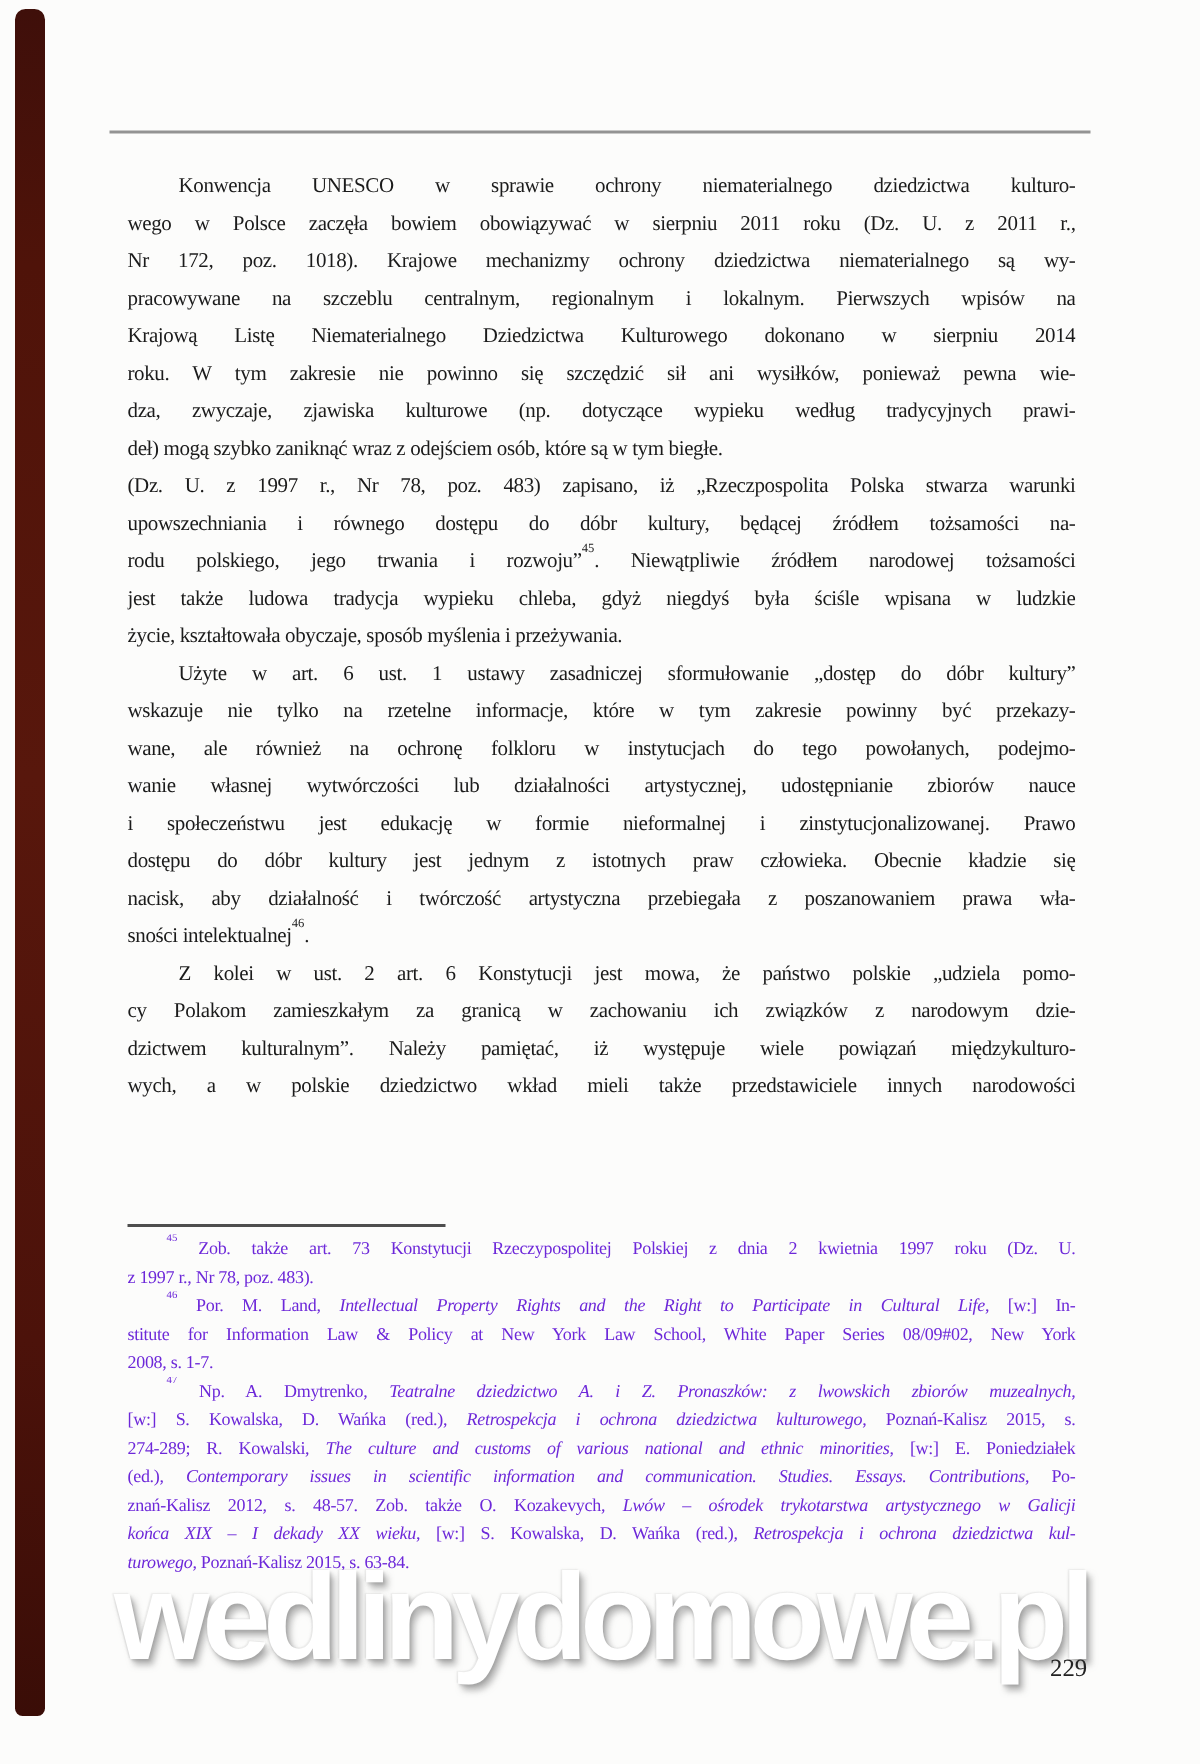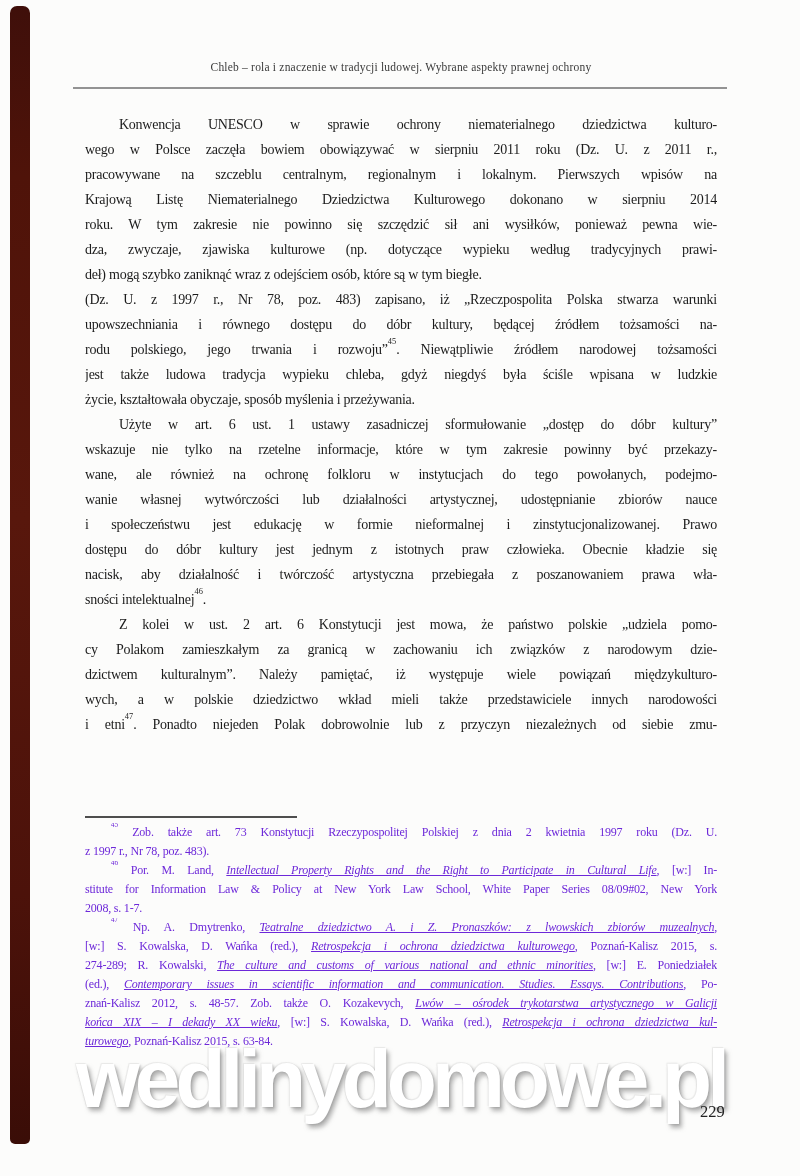--- a/index.html
+++ b/index.html
@@ -23,21 +23,21 @@
     background:#939393;
   }
   .body-text{
     position:absolute; left:85px; top:112px; width:632px;
     font-size:14px; letter-spacing:-0.25px; line-height:25px;
   }
   .ln{height:25px; overflow:hidden; text-align:justify; text-align-last:justify;}
   .ln.first{text-indent:34px;}
   .ln.end{text-align-last:left;}
   sup{font-size:60%; position:relative; top:-0.5em; line-height:0; letter-spacing:0;}
-  i{font-style:italic;text-decoration:underline;}
+  i{font-style:italic;}
   .fn-rule{
     position:absolute; left:85px; top:816px; width:212px; height:2px; background:#4e4e4e;
   }
   .footnotes{
     position:absolute; left:85px; top:823px; width:632px;
     font-size:12px; letter-spacing:-0.2px; line-height:19px; color:#6d28d9;
   }
   .footnotes .ln{height:19px;}
   .footnotes .ln.first{text-indent:26px;}
   .watermark{
@@ -51,27 +51,27 @@
     position:absolute; left:700px; top:1102px; z-index:6;
     font-size:16.5px; color:#222;
   }
 </style>
 </head>
 <body>
 
 <div class="page">
   <div class="binding-strip"></div>
 
-  <div class="running-head">Chleb – rola i znaczenie w tradycji ludowej. Wybrane aspekty prawnej ochrony</div>
   <div class="head-rule"></div>
 
   <div class="body-text">
     <div class="para">
         <div class="ln first"><span>Konwencja UNESCO w sprawie ochrony niematerialnego dziedzictwa kulturo-</span></div>
         <div class="ln"><span>wego w Polsce zaczęła bowiem obowiązywać w sierpniu 2011 roku (Dz. U. z 2011 r.,</span></div>
+        <div class="ln"><span>Nr 172, poz. 1018). Krajowe mechanizmy ochrony dziedzictwa niematerialnego są wy-</span></div>
         <div class="ln"><span>pracowywane na szczeblu centralnym, regionalnym i lokalnym. Pierwszych wpisów na</span></div>
         <div class="ln"><span>Krajową Listę Niematerialnego Dziedzictwa Kulturowego dokonano w sierpniu 2014</span></div>
         <div class="ln"><span>roku. W tym zakresie nie powinno się szczędzić sił ani wysiłków, ponieważ pewna wie-</span></div>
         <div class="ln"><span>dza, zwyczaje, zjawiska kulturowe (np. dotyczące wypieku według tradycyjnych prawi-</span></div>
         <div class="ln end"><span>deł) mogą szybko zaniknąć wraz z odejściem osób, które są w tym biegłe.</span></div>
       </div>
     <div class="para">
         <div class="ln"><span>(Dz. U. z 1997 r., Nr 78, poz. 483) zapisano, iż „Rzeczpospolita Polska stwarza warunki</span></div>
         <div class="ln"><span>upowszechniania i równego dostępu do dóbr kultury, będącej źródłem tożsamości na-</span></div>
         <div class="ln"><span>rodu polskiego, jego trwania i rozwoju”</span><sup>45</sup><span>. Niewątpliwie źródłem narodowej tożsamości</span></div>
@@ -86,21 +86,20 @@
         <div class="ln"><span>i społeczeństwu jest edukację w formie nieformalnej i zinstytucjonalizowanej. Prawo</span></div>
         <div class="ln"><span>dostępu do dóbr kultury jest jednym z istotnych praw człowieka. Obecnie kładzie się</span></div>
         <div class="ln"><span>nacisk, aby działalność i twórczość artystyczna przebiegała z poszanowaniem prawa wła-</span></div>
         <div class="ln end"><span>sności intelektualnej</span><sup>46</sup><span>.</span></div>
       </div>
     <div class="para">
         <div class="ln first"><span>Z kolei w ust. 2 art. 6 Konstytucji jest mowa, że państwo polskie „udziela pomo-</span></div>
         <div class="ln"><span>cy Polakom zamieszkałym za granicą w zachowaniu ich związków z narodowym dzie-</span></div>
         <div class="ln"><span>dzictwem kulturalnym”. Należy pamiętać, iż występuje wiele powiązań międzykulturo-</span></div>
         <div class="ln"><span>wych, a w polskie dziedzictwo wkład mieli także przedstawiciele innych narodowości</span></div>
-        <div class="ln"><span>i etni</span><sup>47</sup><span>. Ponadto niejeden Polak dobrowolnie lub z przyczyn niezależnych od siebie zmu-</span></div>
       </div>
   </div>
 
   <div class="fn-rule"></div>
 
   <div class="footnotes">
     <div class="fn">
         <div class="ln first"><sup>45</sup><span> Zob. także art. 73 Konstytucji Rzeczypospolitej Polskiej z dnia 2 kwietnia 1997 roku (Dz. U.</span></div>
         <div class="ln end"><span>z 1997 r., Nr 78, poz. 483).</span></div>
       </div>

